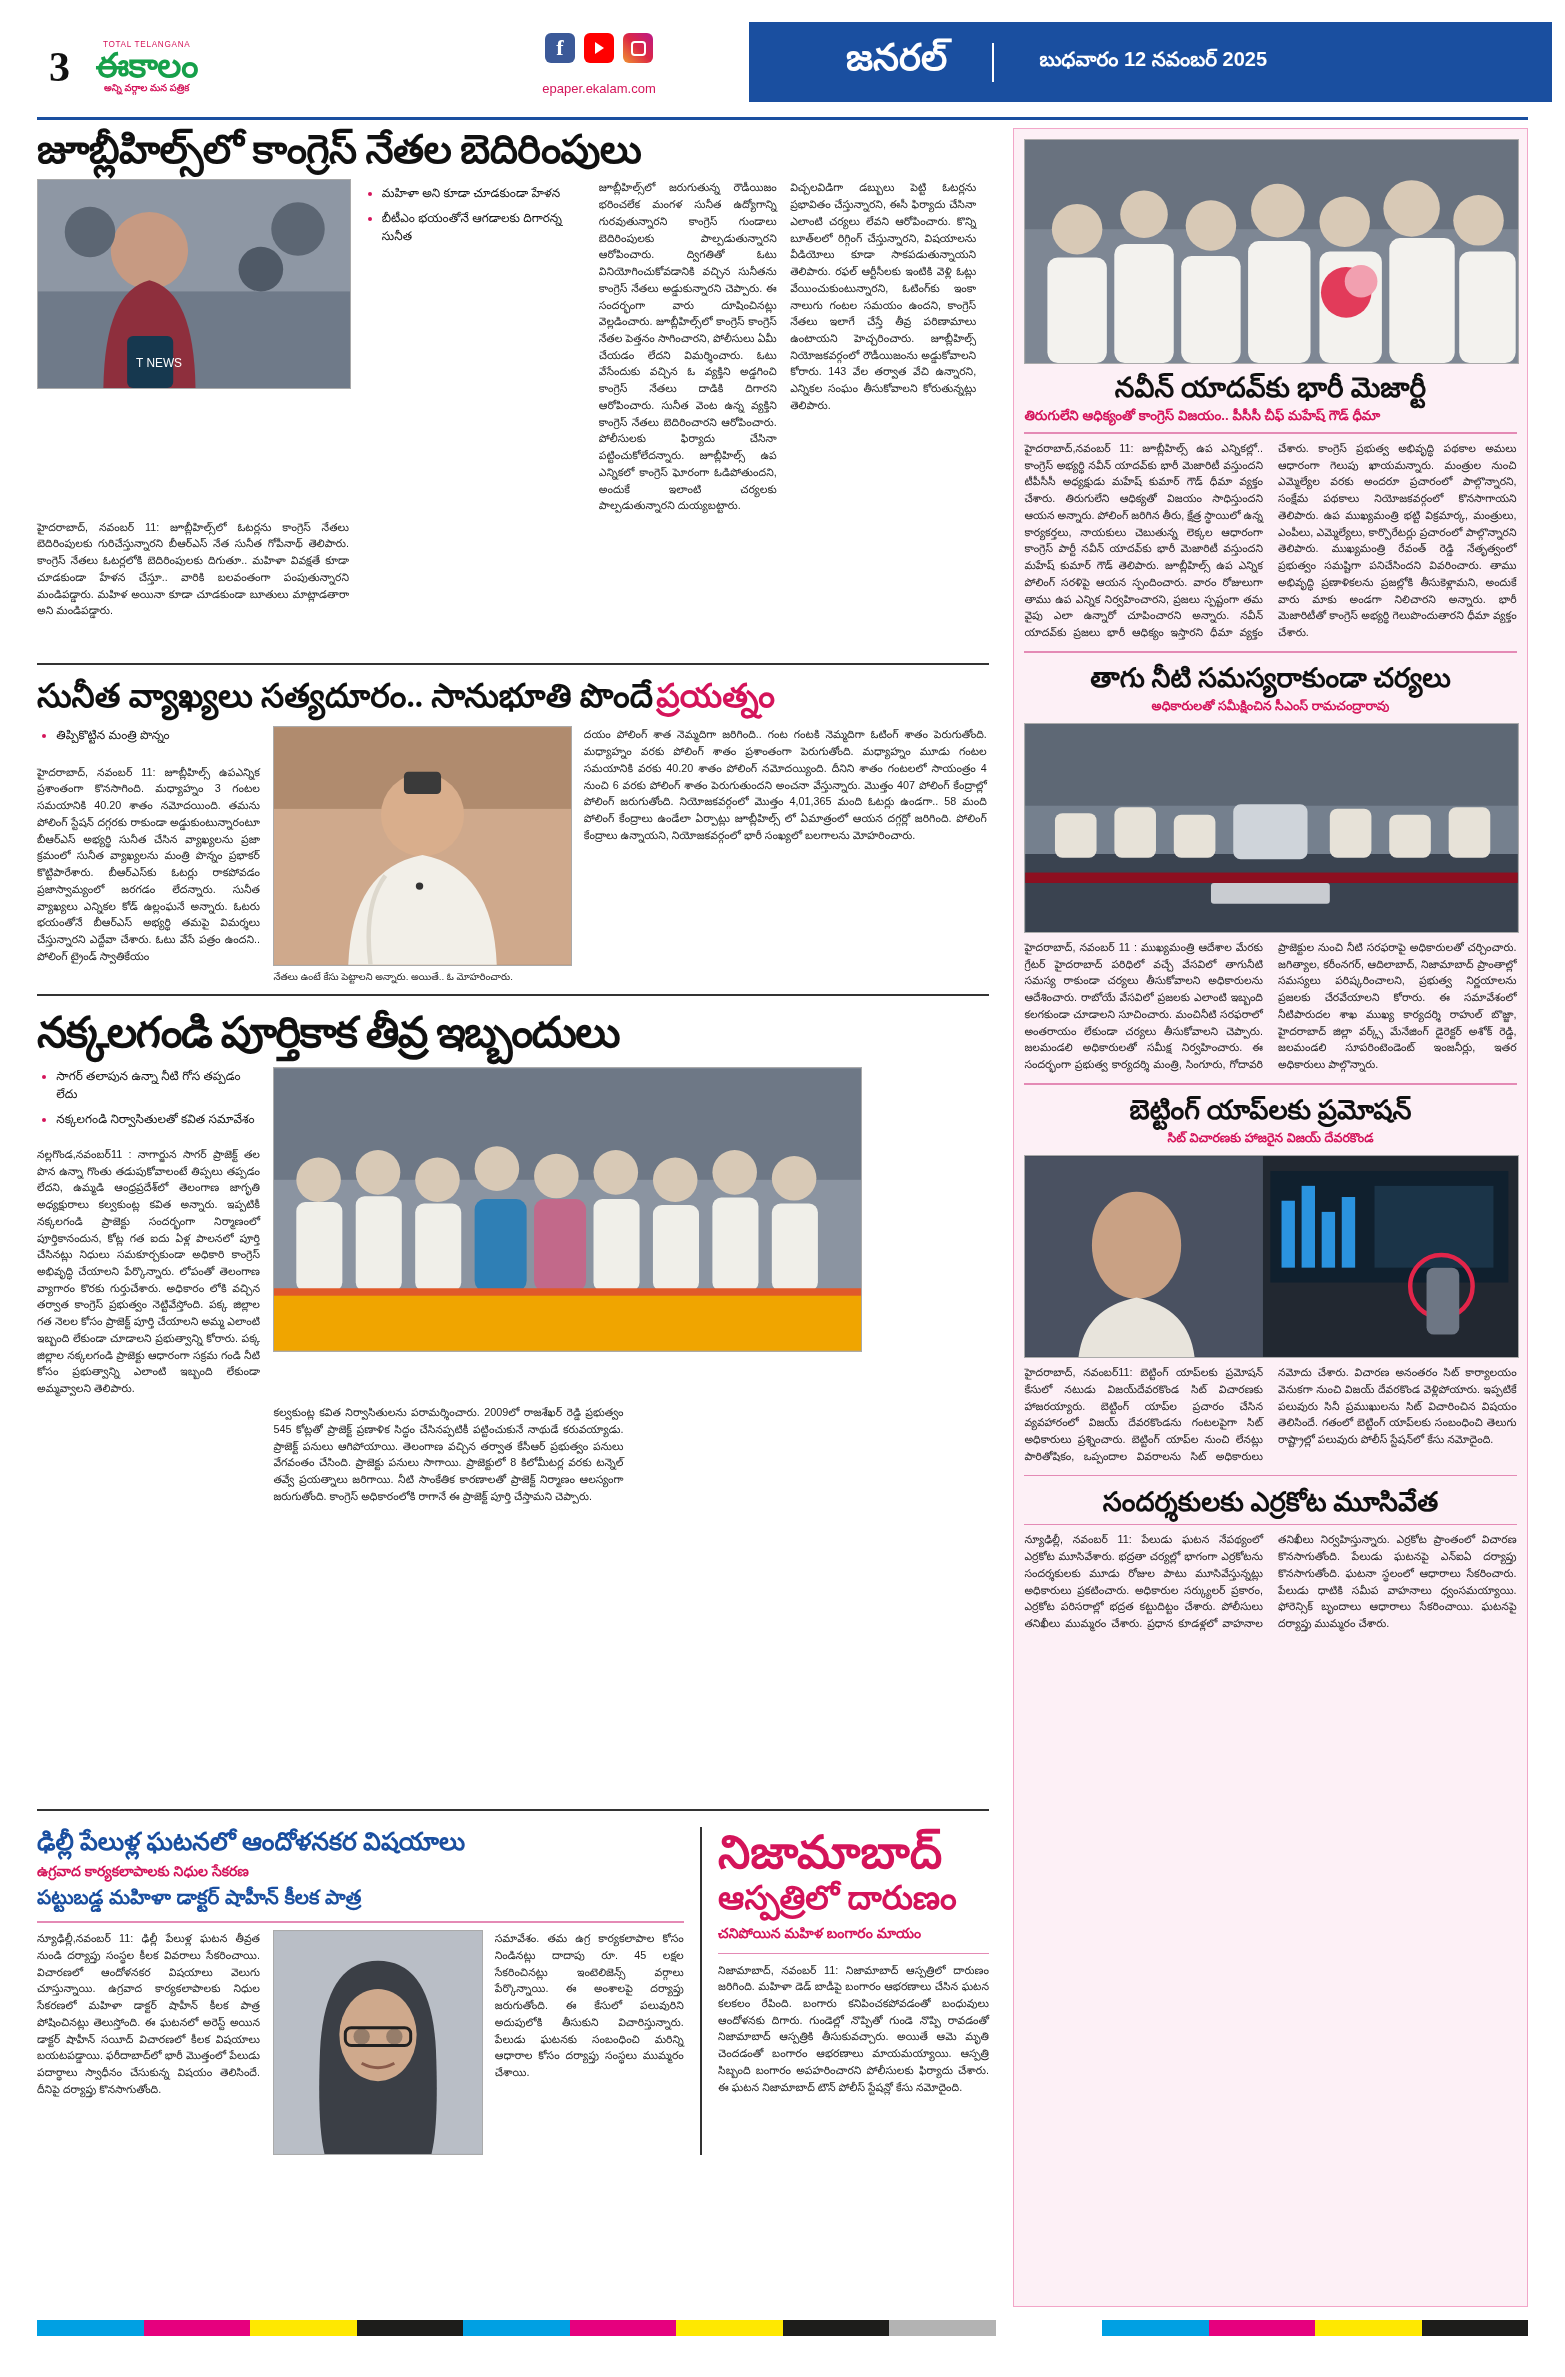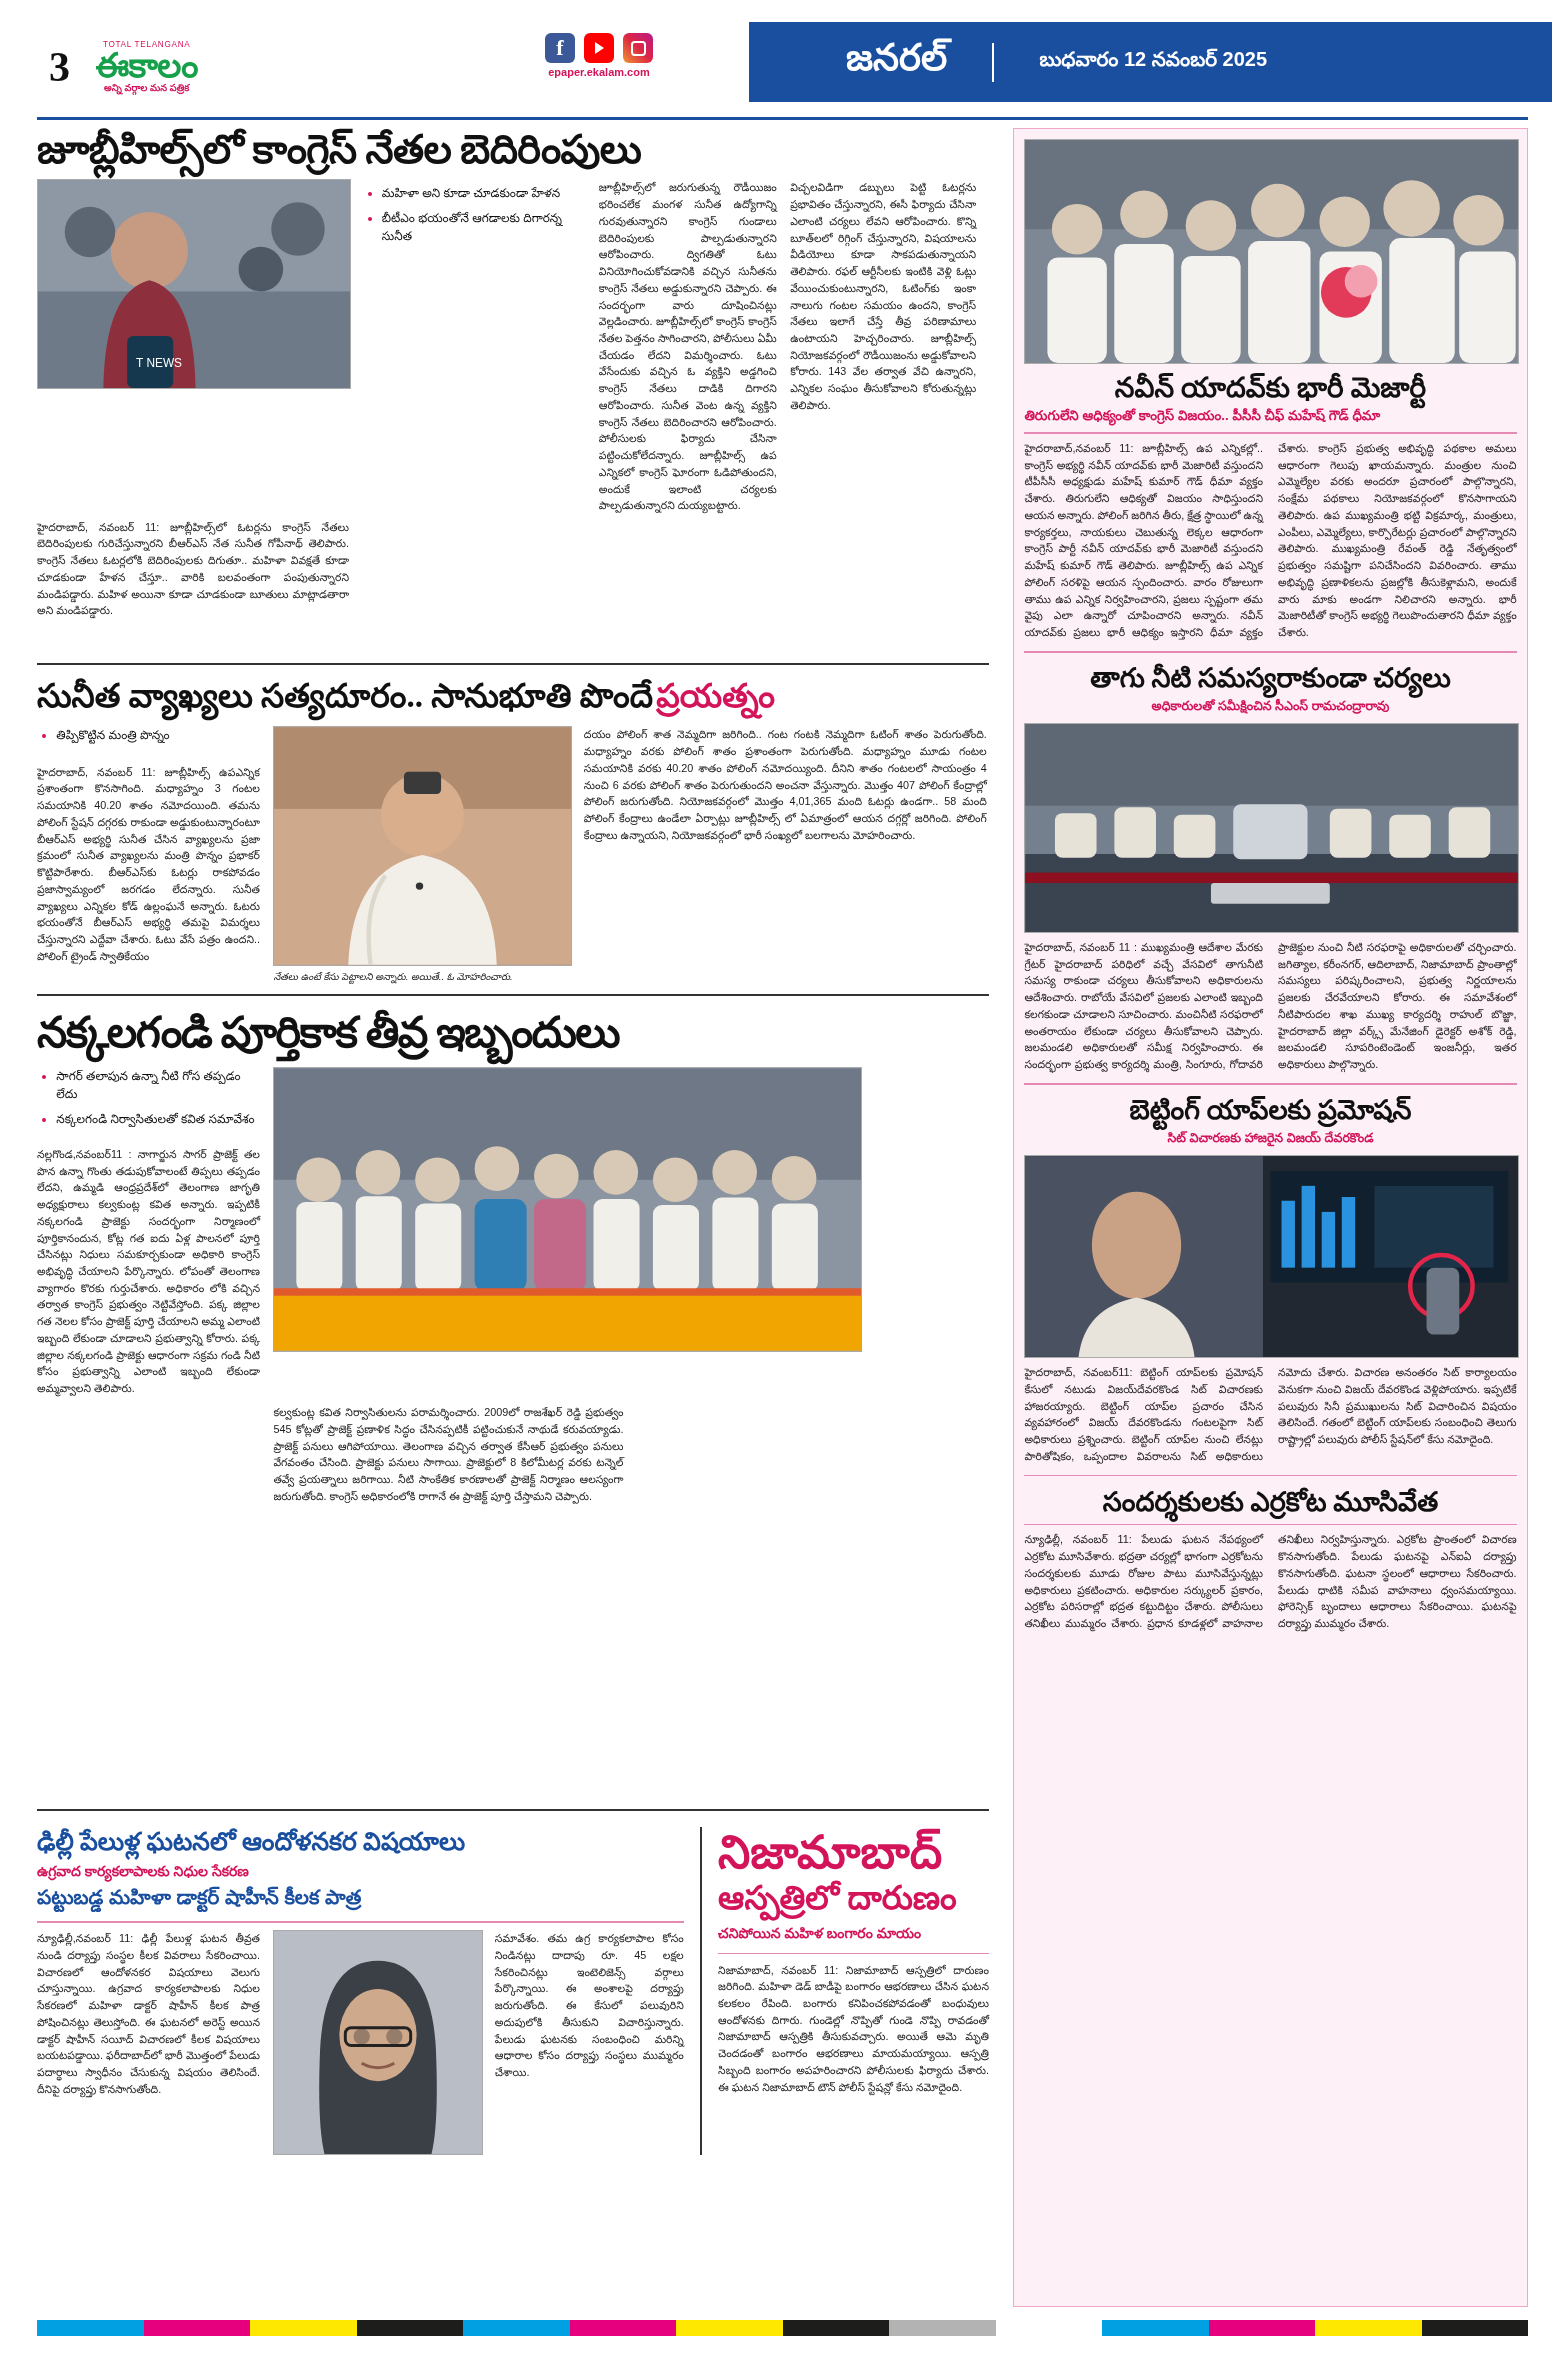--- a/index.html
+++ b/index.html
@@ -65,21 +65,21 @@
   }
   .soc.ig {
     background: linear-gradient(45deg,#f09433,#dc2743,#bc1888);
     position: relative;
   }
   .soc.ig:after {
     content: ""; position: absolute; left: 8.2px; top: 8.2px;
     width: 10.4px; height: 10.4px; border: 2.2px solid #fff; border-radius: 3.7px;
   }
   .epaper-url {
-    margin-top: 3px; font-size: 11px; color: #d4145a; font-weight: bold;
+    margin-top: 18px; font-size: 13px; color: #d4145a; font-weight: normal;
   }
   .mh-title-bar {
     position: absolute; left: 729px; top: 22px;
     width: 803px; height: 80px;
     background: #1a4fa0;
     display: flex; align-items: center; margin-left: 20px;
   }
   .mh-title {
     color: #fff; font-size: 37px; font-weight: bold;
     font-family: "Liberation Serif", serif;
@@ -239,21 +239,21 @@
         </div>
         <div style="height:10.4px"></div>
         <div style="display:flex;gap:13.4px;">
           <div style="width:223px;">
             <ul class="bullets pinkdot">
               <li>తిప్పికొట్టిన మంత్రి పొన్నం</li>
             </ul>
             <div style="height:12px"></div>
             <div class="body-text">హైదరాబాద్, నవంబర్ 11: జూబ్లీహిల్స్ ఉపఎన్నిక ప్రశాంతంగా కొనసాగింది. మధ్యాహ్నం 3 గంటల సమయానికి 40.20 శాతం నమోదయింది. తమను పోలింగ్ స్టేషన్ దగ్గరకు రాకుండా అడ్డుకుంటున్నారంటూ బీఆర్‌ఎస్ అభ్యర్థి సునీత చేసిన వ్యాఖ్యలను ప్రజా క్రమంలో సునీత వ్యాఖ్యలను మంత్రి పొన్నం ప్రభాకర్ కొట్టిపారేశారు. బీఆర్‌ఎస్‌కు ఓటర్లు రాకపోవడం ప్రజాస్వామ్యంలో జరగడం లేదన్నారు. సునీత వ్యాఖ్యలు ఎన్నికల కోడ్ ఉల్లంఘనే అన్నారు. ఓటరు భయంతోనే బీఆర్‌ఎస్ అభ్యర్థి తమపై విమర్శలు చేస్తున్నారని ఎద్దేవా చేశారు. ఓటు వేసే పత్రం ఉందని.. పోలింగ్ ట్రైండ్ స్వాతికేయం</div>
           </div>
-          <div style="width:297px;font-style:italic;">
+          <div style="width:297px;">
             <div class="photo ph-warm" style="width:297px;height:238px;">
               <svg width="297" height="238" viewBox="0 0 400 320" style="display:block">
                 <rect width="400" height="320" fill="#cfa98c"></rect>
                 <rect x="0" y="0" width="400" height="110" fill="#b08b6e"></rect>
                 <circle cx="200" cy="118" r="56" fill="#d9ae8c"></circle>
                 <rect x="175" y="60" width="50" height="30" rx="6" fill="#3a3a3a"></rect>
                 <path d="M200 172 q-95 18 -100 148 h200 q-5 -130 -100 -148z" fill="#f2efe8"></path>
                 <path d="M150 200 q-30 40 -20 120" stroke="#ddd8cd" stroke-width="6" fill="none"></path>
                 <circle cx="196" cy="214" r="5" fill="#333"></circle>
               </svg>

